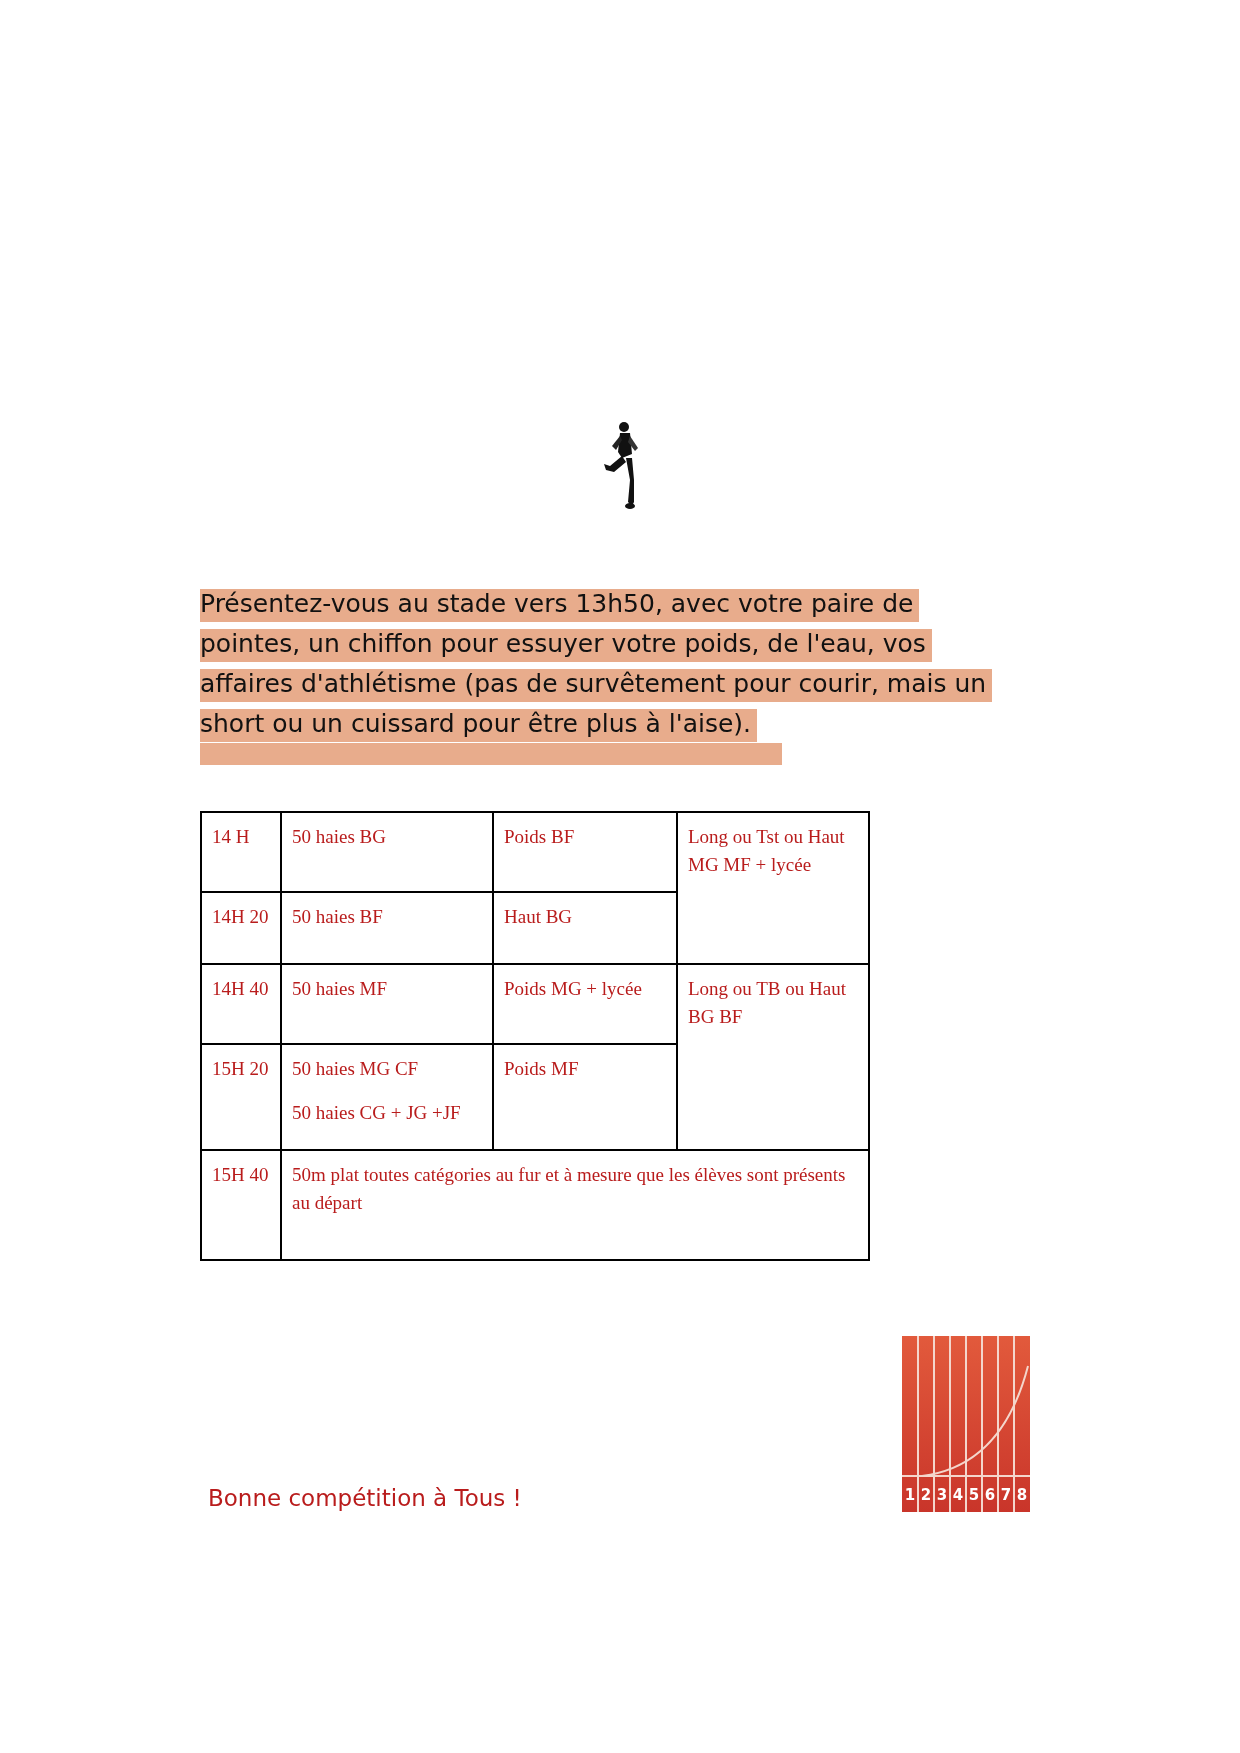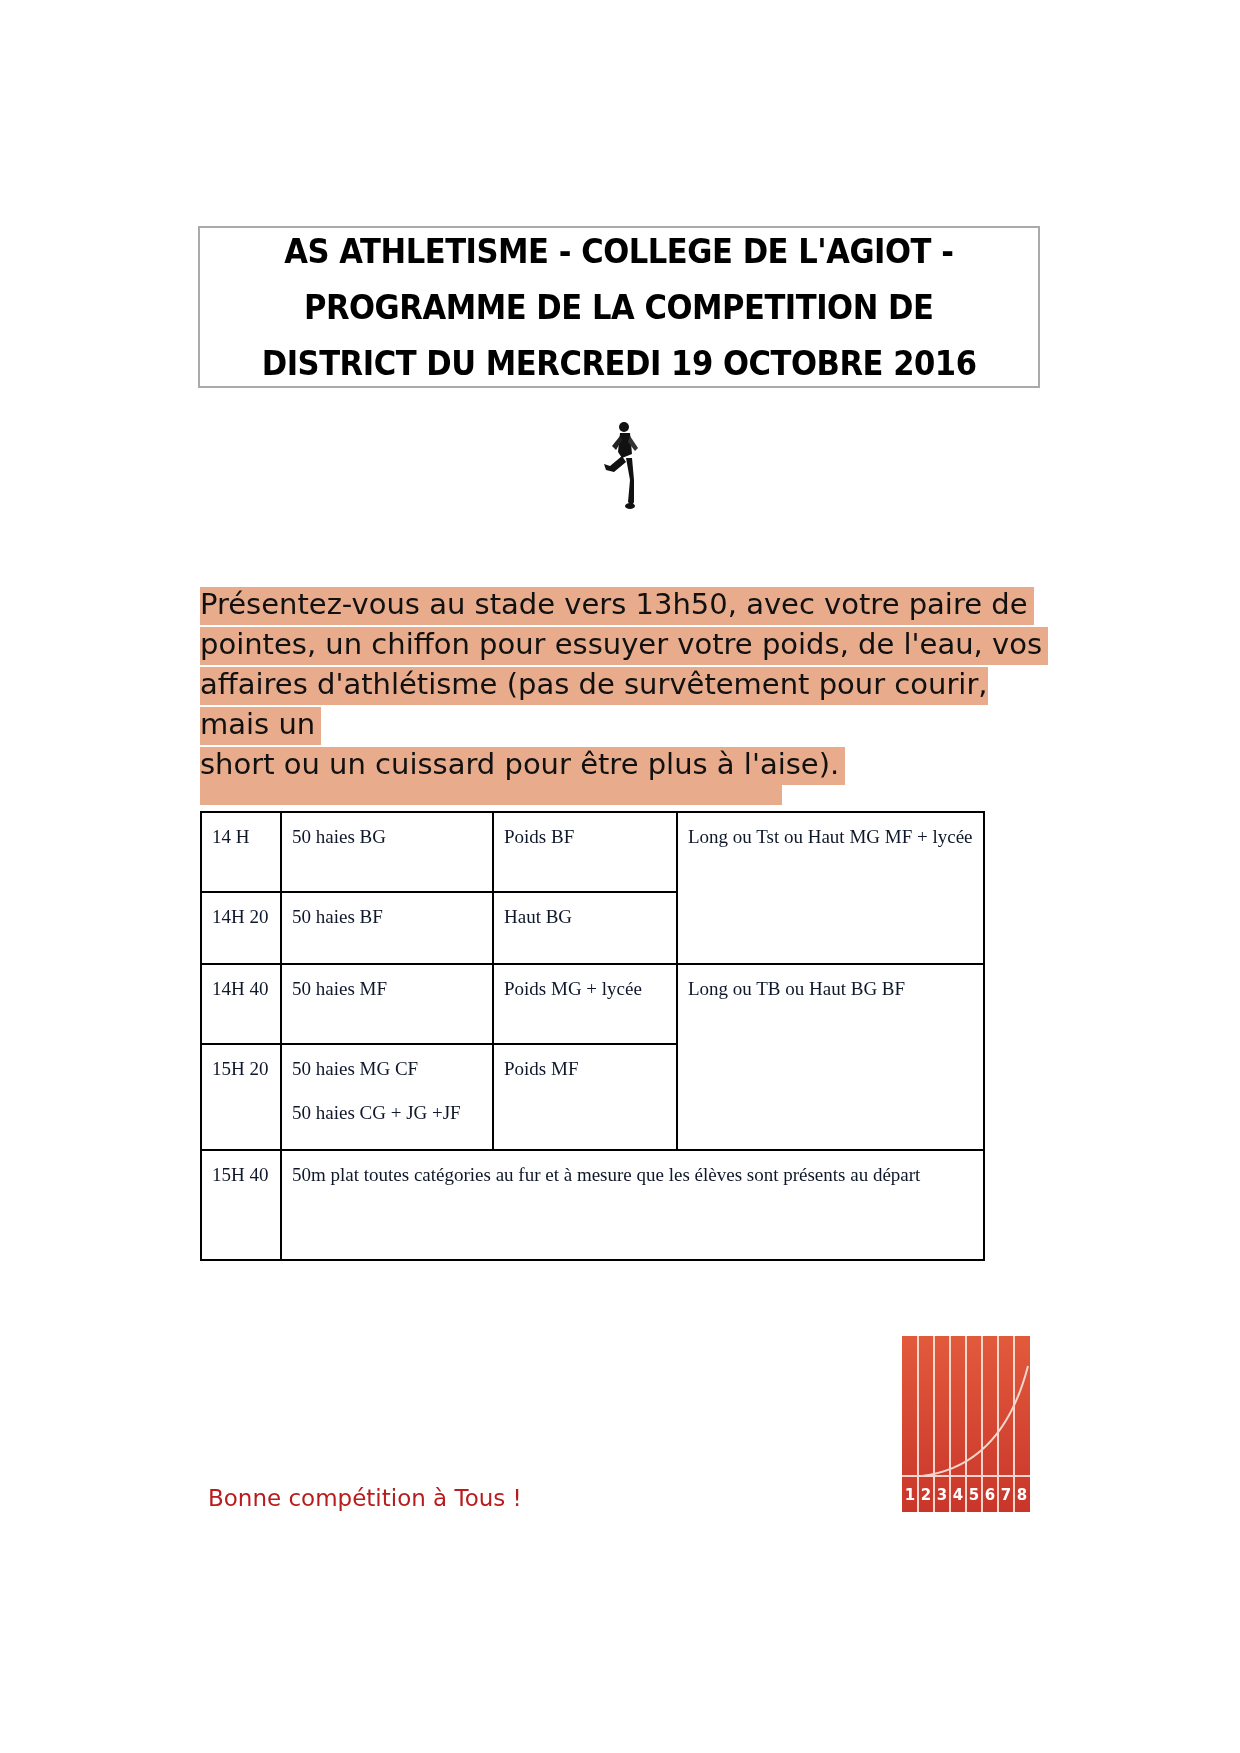--- a/index.html
+++ b/index.html
@@ -15,30 +15,30 @@
       font-family: "DejaVu Sans", sans-serif; font-weight: bold;
       font-size: 34px; line-height: 56px; color: #000; letter-spacing: -0.5px;
       text-align: center; white-space: nowrap;
       transform: scaleX(0.9);
     }
 
     .runner { position: absolute; left: 592px; top: 418px; width: 60px; height: 96px; }
 
     .intro {
       position: absolute; left: 200px; top: 584px; width: 860px;
-      font-family: "DejaVu Sans", sans-serif; font-size: 29px; line-height: 40px; color: #111;
+      font-family: "DejaVu Sans", sans-serif; font-size: 25px; line-height: 40px; color: #111;
     }
     .intro-line { display: block; }
     .intro-line span { background: #e8ac8c; padding: 0 6px 4px 0; }
     .intro-tail { display: block; width: 582px; height: 22px; background: #e8ac8c; margin-top: -1px; }
 
     table.schedule {
-      position: absolute; left: 200px; top: 811px; width: 785px;
+      position: absolute; left: 200px; top: 811px; width: 670px;
       border-collapse: collapse;
-      font-family: "Liberation Serif", serif; font-size: 19px; line-height: 28px; color: #0f172a;
+      font-family: "Liberation Serif", serif; font-size: 19px; line-height: 28px; color: #b91c1c;
     }
     table.schedule td {
       border: 2px solid #000; vertical-align: top; padding: 10px 10px 8px 10px;
     }
     .c-time { width: 58px; }
     .c-haies { width: 190px; }
     .c-poids { width: 162px; }
     .p2 { margin-top: 16px; display: block; }
 
     .footer1 {
@@ -50,25 +50,20 @@
       font-family: "DejaVu Sans", sans-serif; font-size: 23px; color: #b91c1c; white-space: nowrap;
     }
 
     .track { position: absolute; left: 902px; top: 1336px; width: 128px; height: 176px; }
   </style>
 </head>
 <body>
 
 <div class="page">
 
-  <div class="title-box">
-    <div class="title-line">AS ATHLETISME - COLLEGE DE L'AGIOT  -</div>
-    <div class="title-line">PROGRAMME DE LA COMPETITION DE</div>
-    <div class="title-line">DISTRICT DU MERCREDI 19 OCTOBRE 2016</div>
-  </div>
 
   <svg class="runner" viewBox="0 0 60 96">
     <circle cx="32" cy="9" r="5" fill="#111"></circle>
     <path d="M28 15 L38 15 L40 36 L30 40 L26 34 Z" fill="#111"></path>
     <path d="M28 18 L20 28 L24 32 L30 22 Z" fill="#222"></path>
     <path d="M38 18 L46 30 L43 33 L36 24 Z" fill="#333"></path>
     <path d="M30 38 L18 48 L12 46 L14 52 L22 54 L34 44 Z" fill="#111"></path>
     <path d="M34 40 L38 62 L36 84 L40 88 L42 84 L42 62 L40 40 Z" fill="#111"></path>
     <ellipse cx="38" cy="88" rx="5" ry="3" fill="#111"></ellipse>
   </svg>

